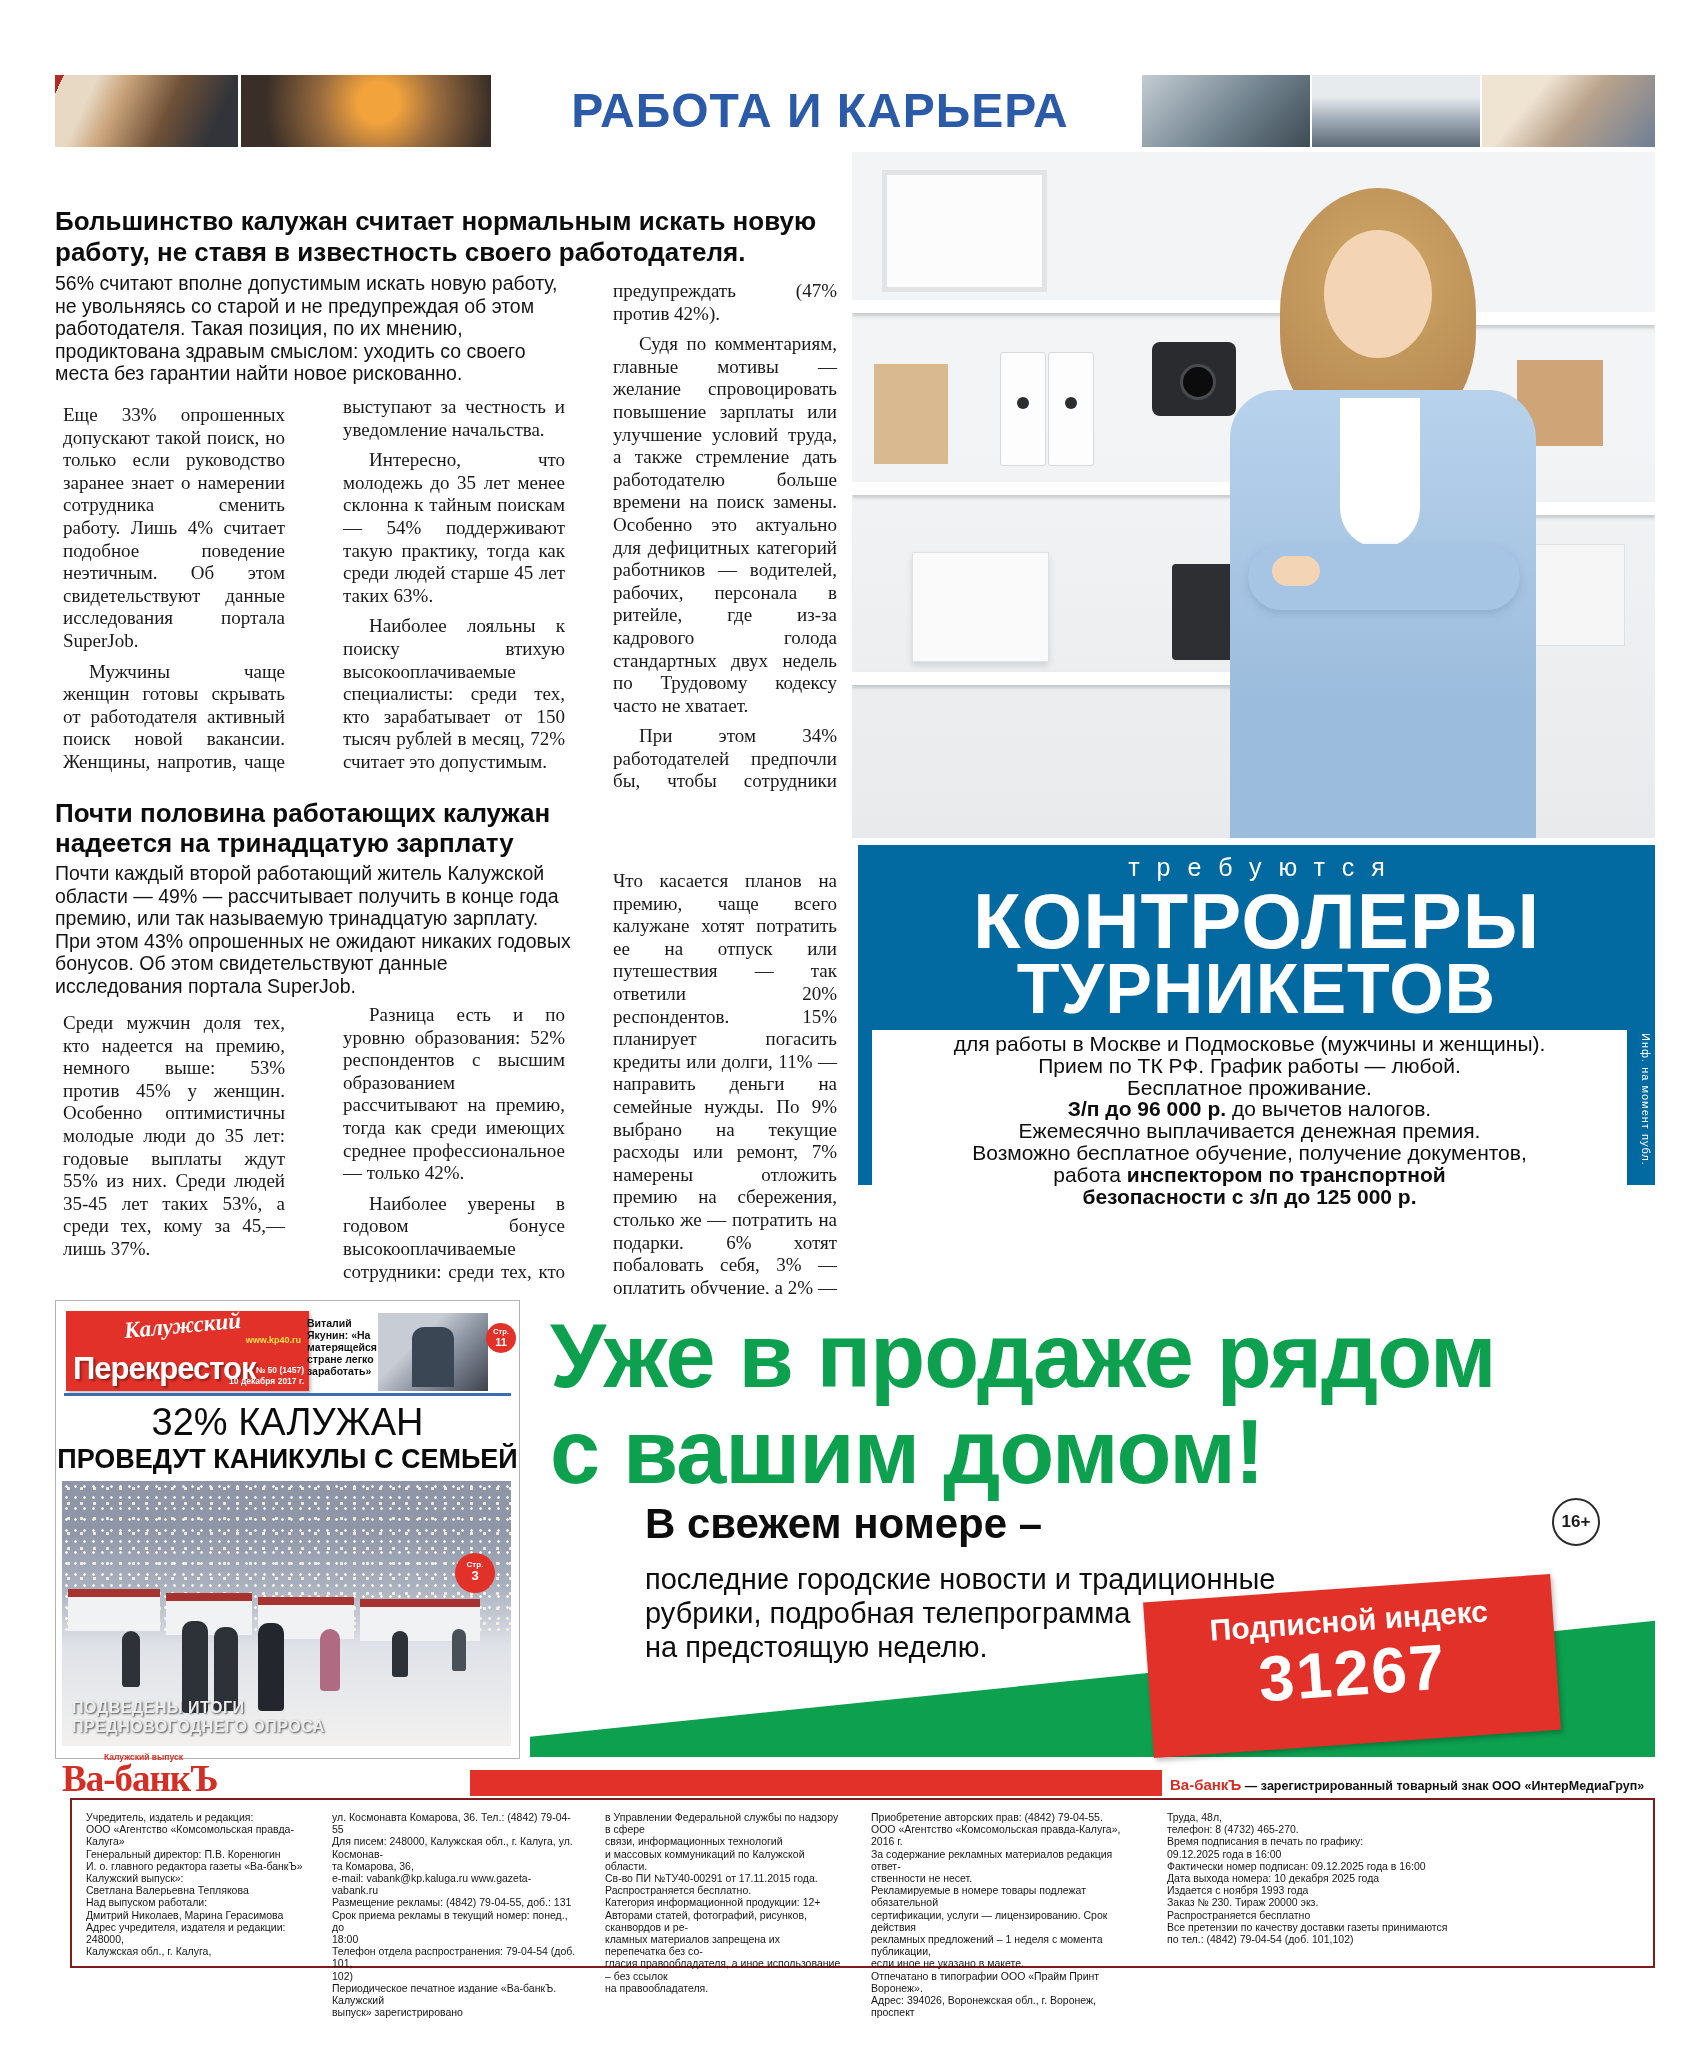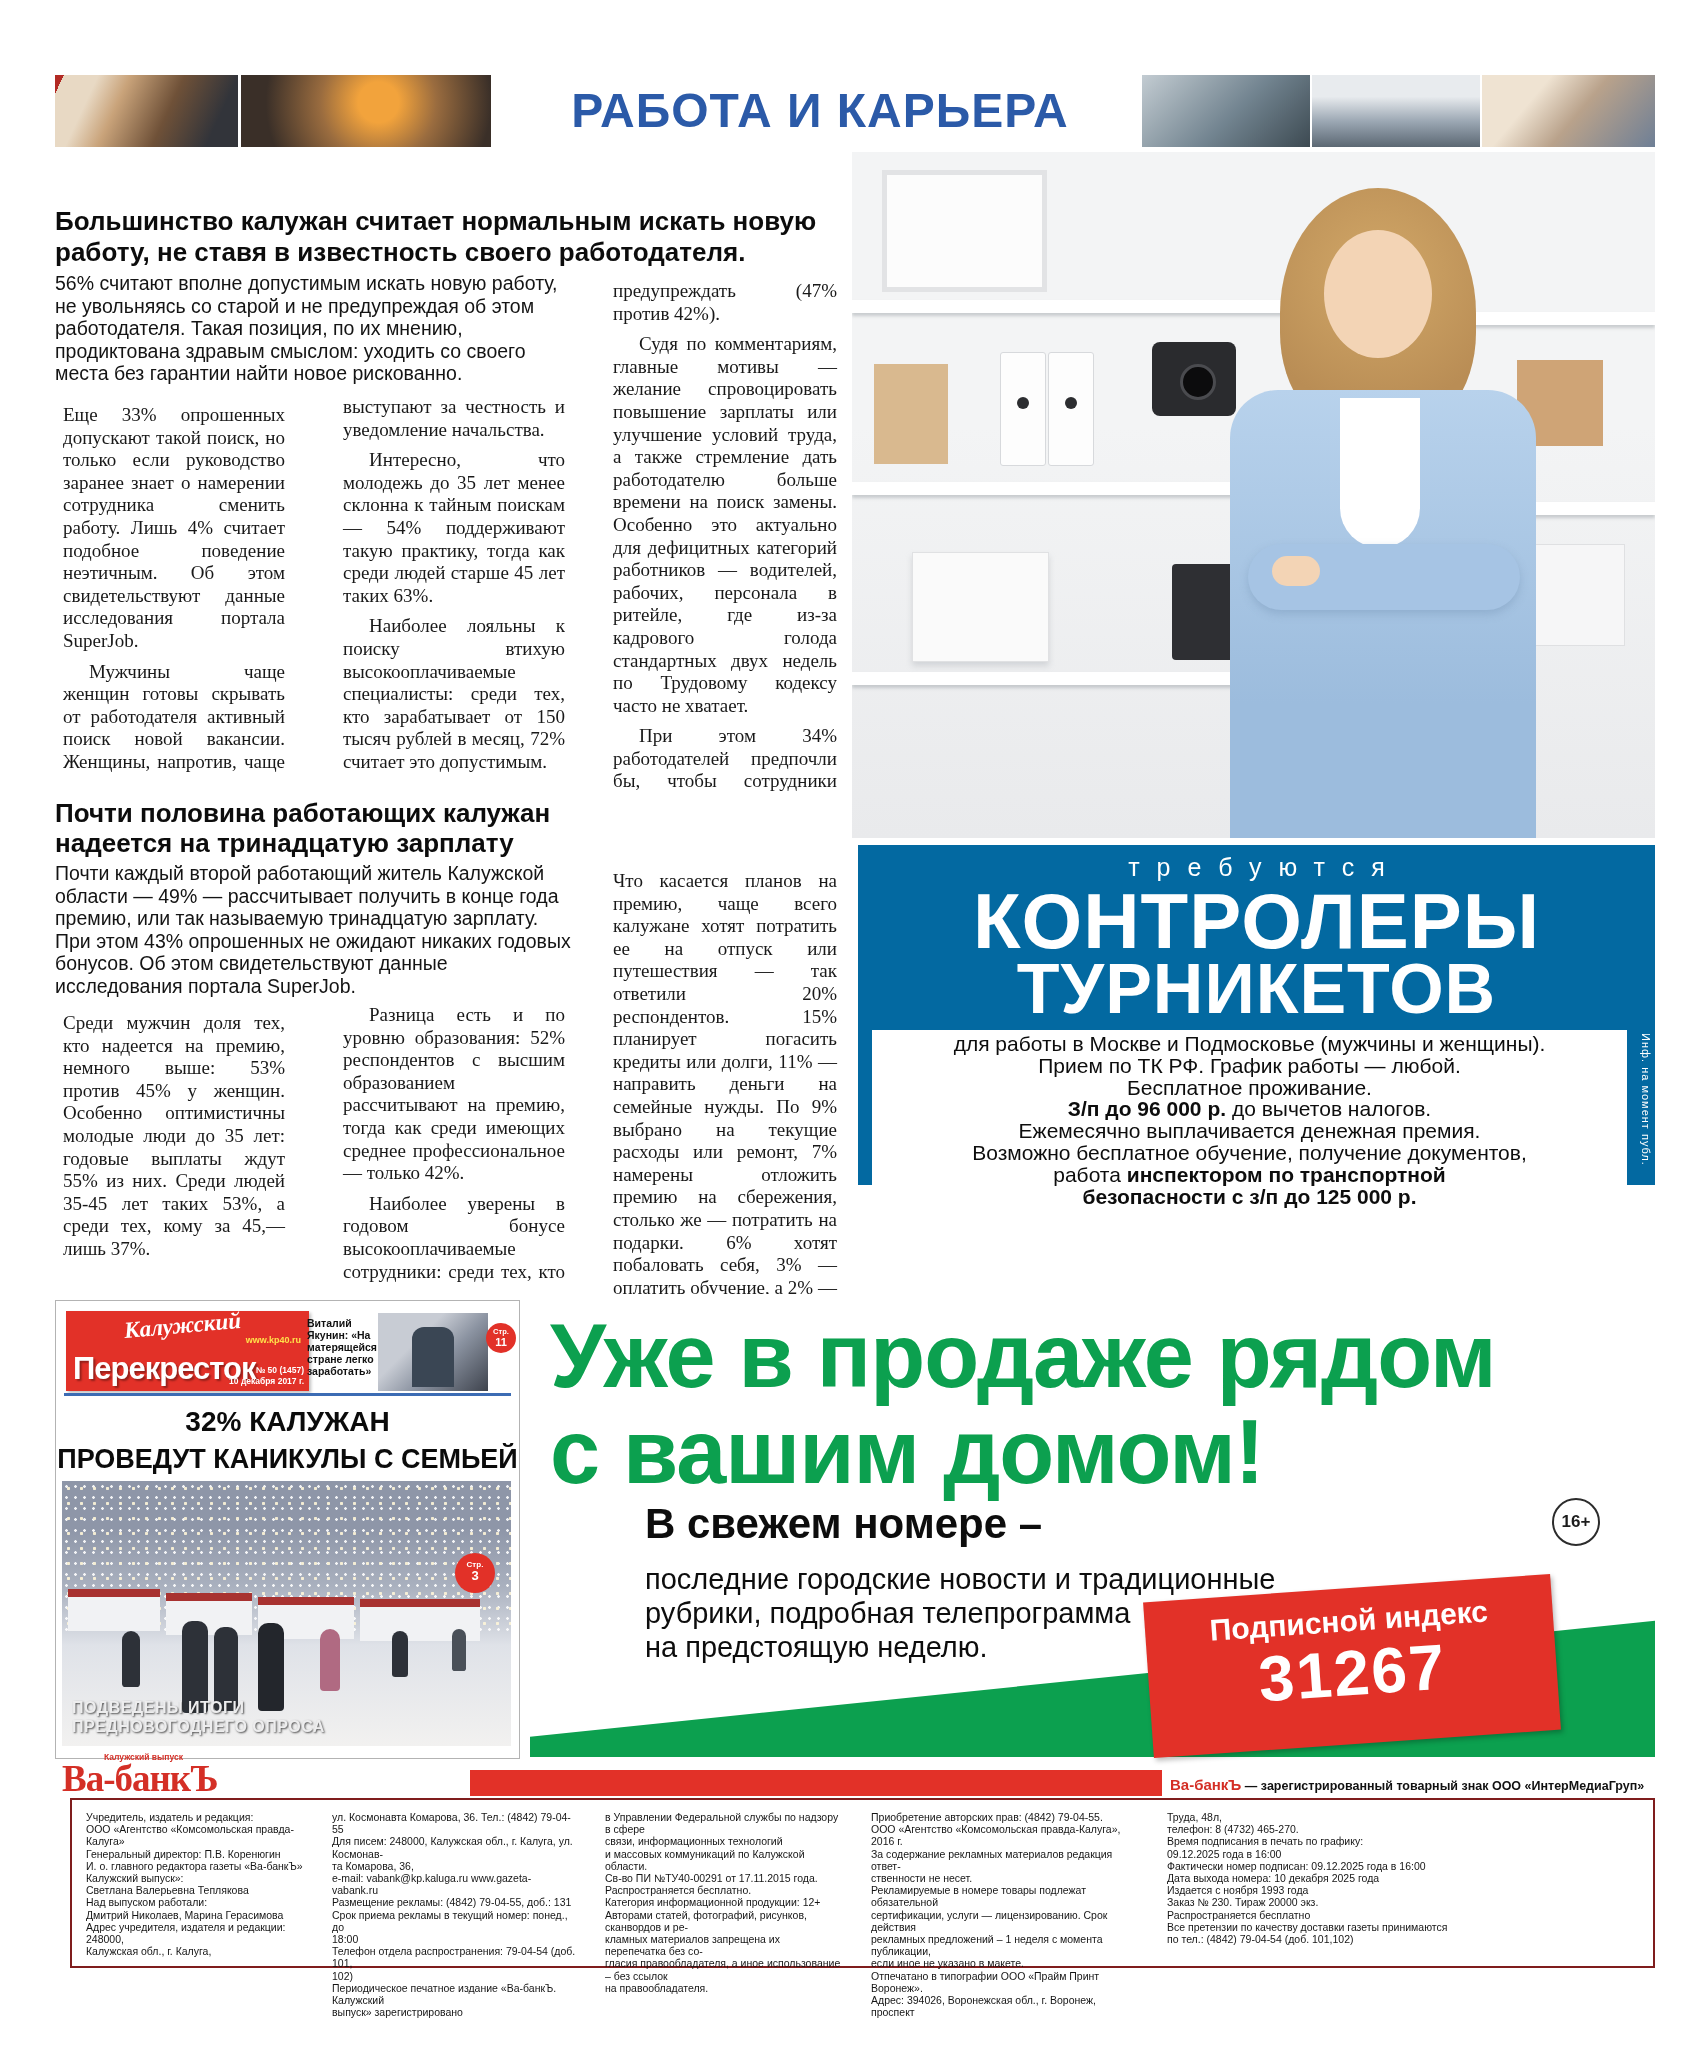--- a/index.html
+++ b/index.html
@@ -84,21 +84,21 @@
   .mh-date{right:5px;bottom:5px;font-size:8.5px;font-weight:700;color:#fff;text-align:right;}
   .teaser{left:251px;top:16px;width:70px;font-size:10.5px;line-height:12px;font-weight:800;color:#101010;}
   .tphoto{left:322px;top:12px;width:110px;height:78px;background:linear-gradient(135deg,#c8ccd4 0 35%,#8b93a1 60%,#3e434d);}
   .tphoto i{position:absolute;left:34px;top:14px;width:42px;height:60px;background:#3a4654;border-radius:12px 12px 0 0;}
   .badge{background:#e23128;border-radius:50%;color:#fff;text-align:center;font-weight:800;}
   .badge .s{display:block;font-size:8px;line-height:9px;margin-top:7px;}
   .badge .n{display:block;font-size:13px;line-height:13px;}
   .tbadge{left:430px;top:22px;width:30px;height:30px;}
   .tbadge .s{margin-top:4px;font-size:7.5px;} .tbadge .n{font-size:11px;}
   .bluerule{left:8px;top:92px;width:447px;height:3px;background:#3c6cb4;}
-  .kh1{left:0;top:100px;width:100%;text-align:center;font-size:28px;line-height:42px;font-weight:700;color:#0b0b0b;}
+  .kh1{left:0;top:100px;width:100%;text-align:center;font-size:38px;line-height:42px;font-weight:400;color:#0b0b0b;}
   .kh2{left:0;top:142px;width:100%;text-align:center;font-size:27px;line-height:32px;font-weight:800;color:#0b0b0b;}
   .winter{left:6px;top:180px;width:449px;height:265px;overflow:hidden;
           background:linear-gradient(180deg,#8e96a8 0 18%,#aab1bf 40%,#dfe2e8 62%,#f2f1f0);}
   .lights{left:0;top:0;width:449px;height:150px;
     background-image:radial-gradient(circle,#fff6d8 1.3px,transparent 2px),radial-gradient(circle,#ffffff 1px,transparent 1.6px);
     background-size:13px 15px,9px 11px;opacity:.9;}
   .stall{height:34px;background:#f1f2f4;border-top:8px solid #a83230;}
   .st1{left:6px;top:108px;width:92px;} .st2{left:104px;top:112px;width:86px;} .st3{left:196px;top:116px;width:96px;} .st4{left:298px;top:118px;width:120px;}
   .fig{background:#2d3138;border-radius:10px 10px 4px 4px;}
   .fg1{left:120px;top:140px;width:26px;height:92px;} .fg2{left:152px;top:146px;width:24px;height:84px;}

